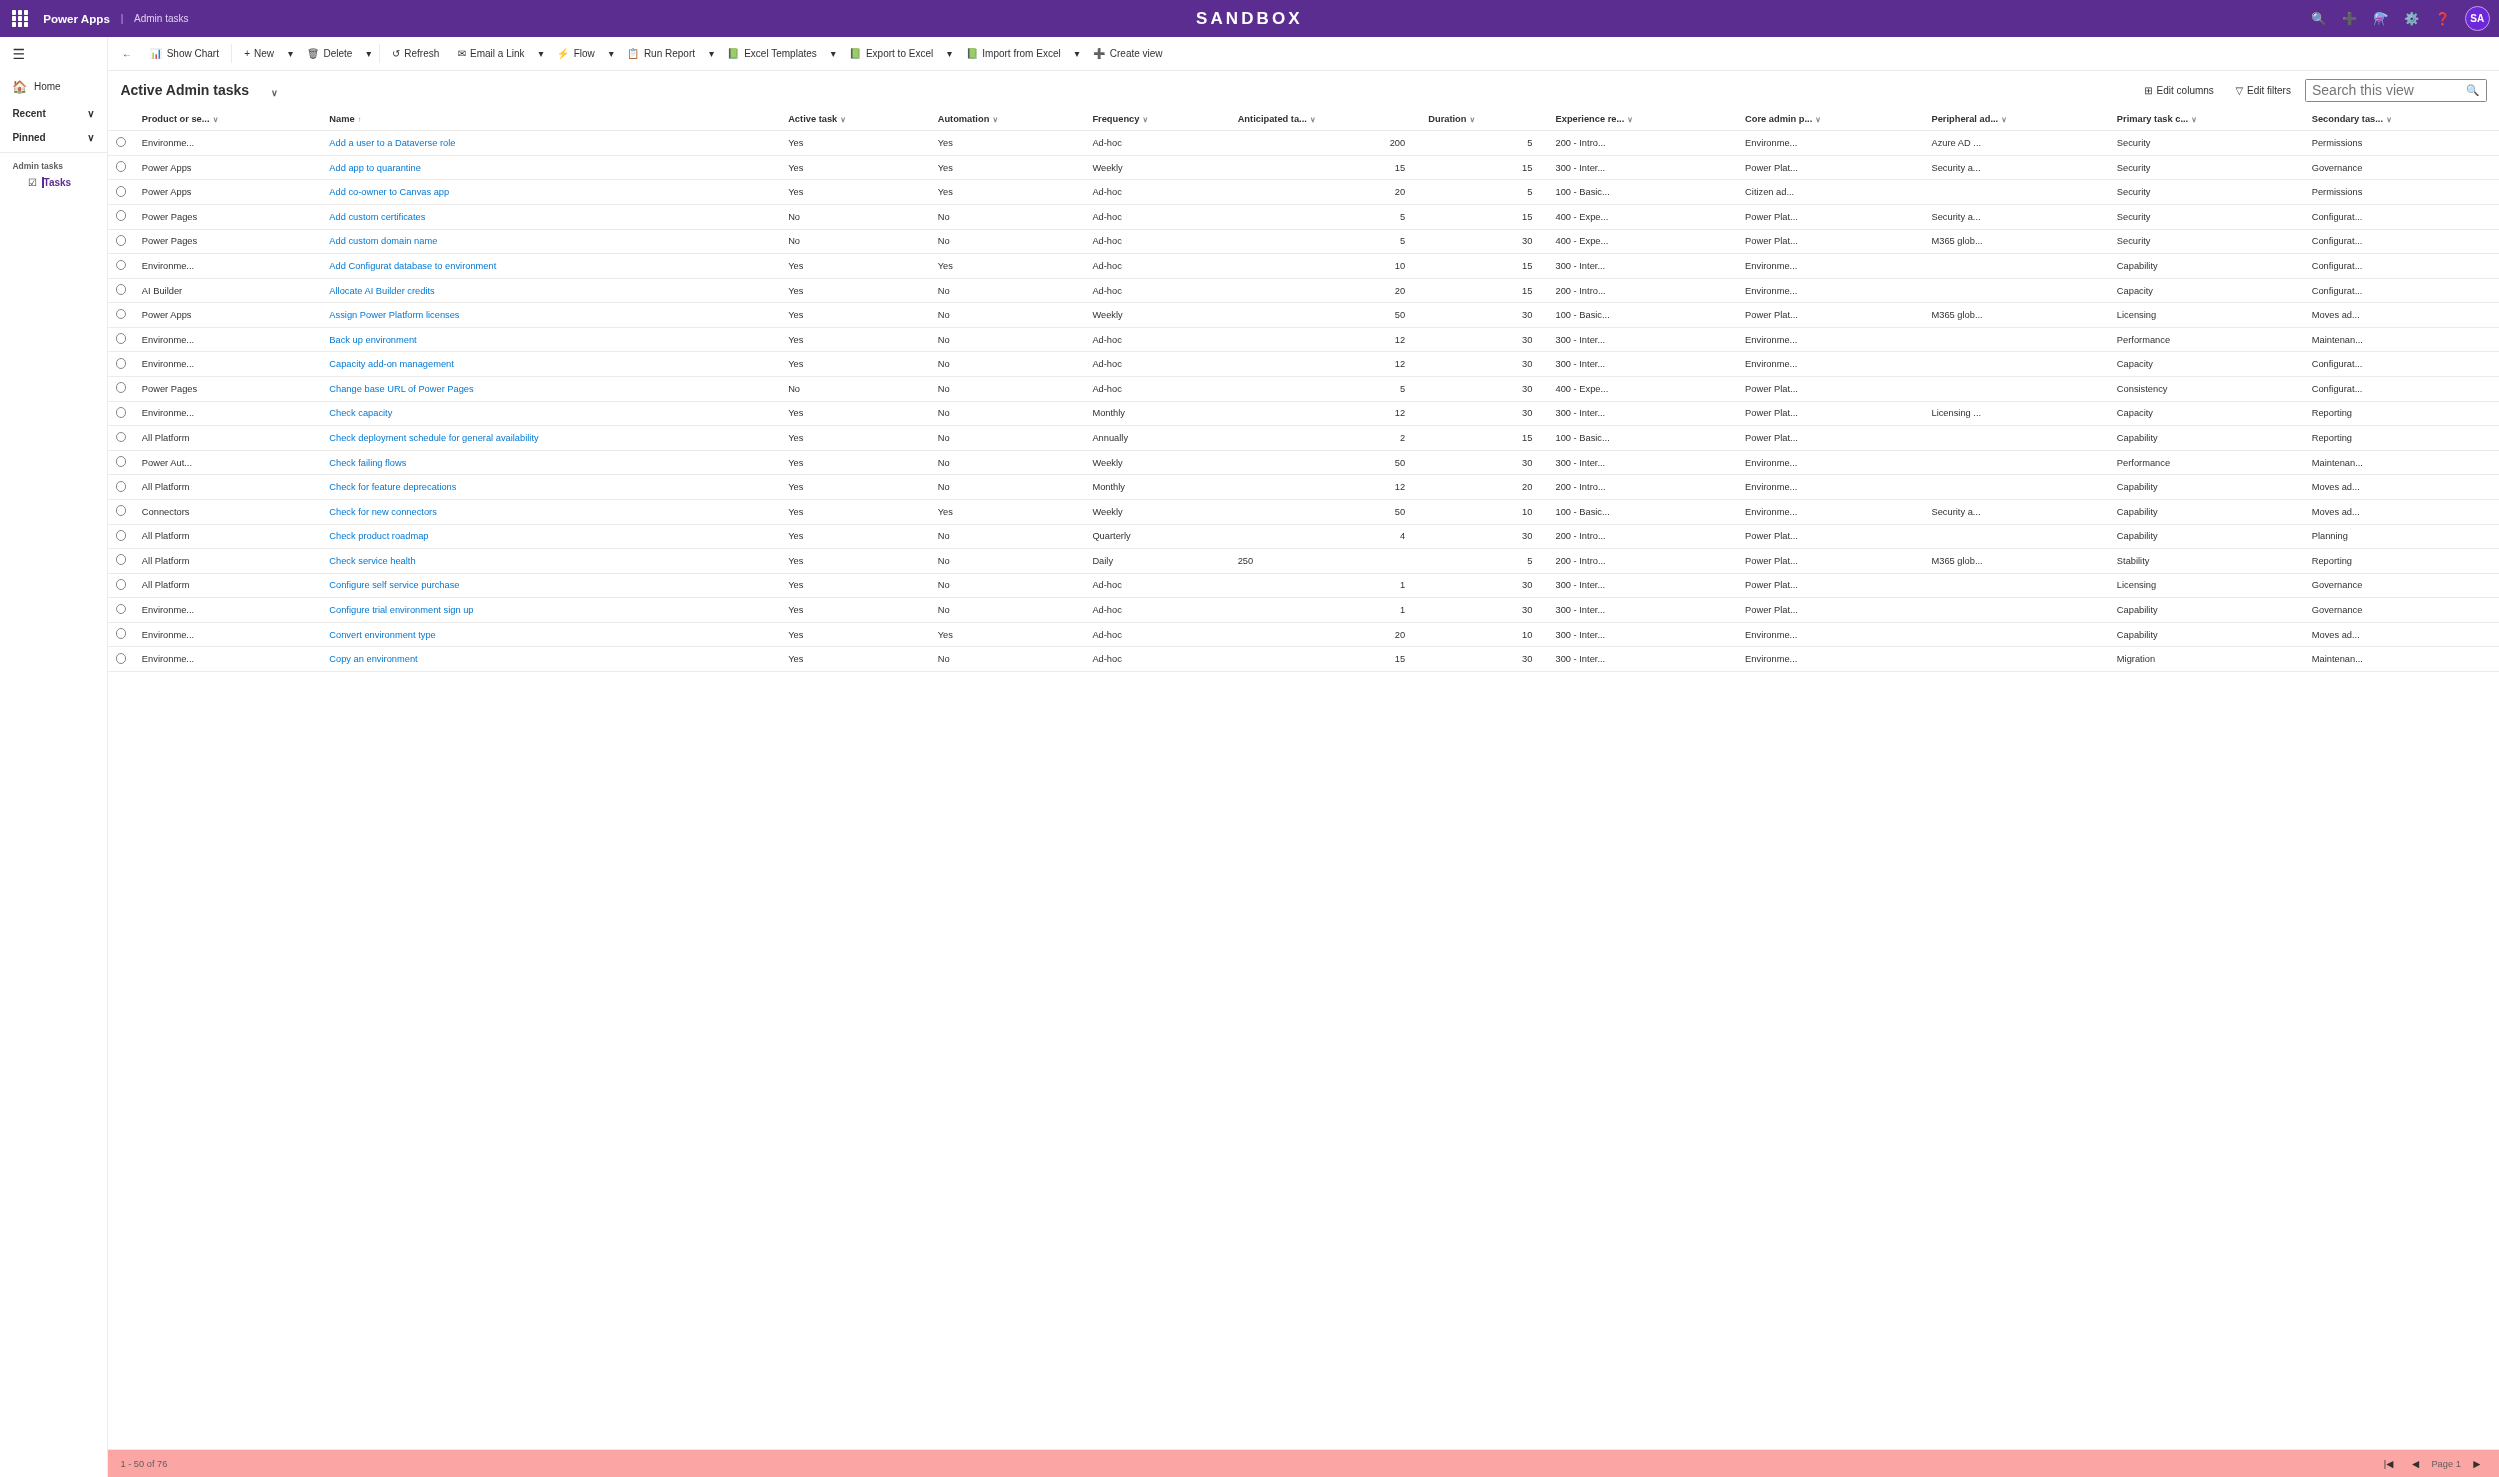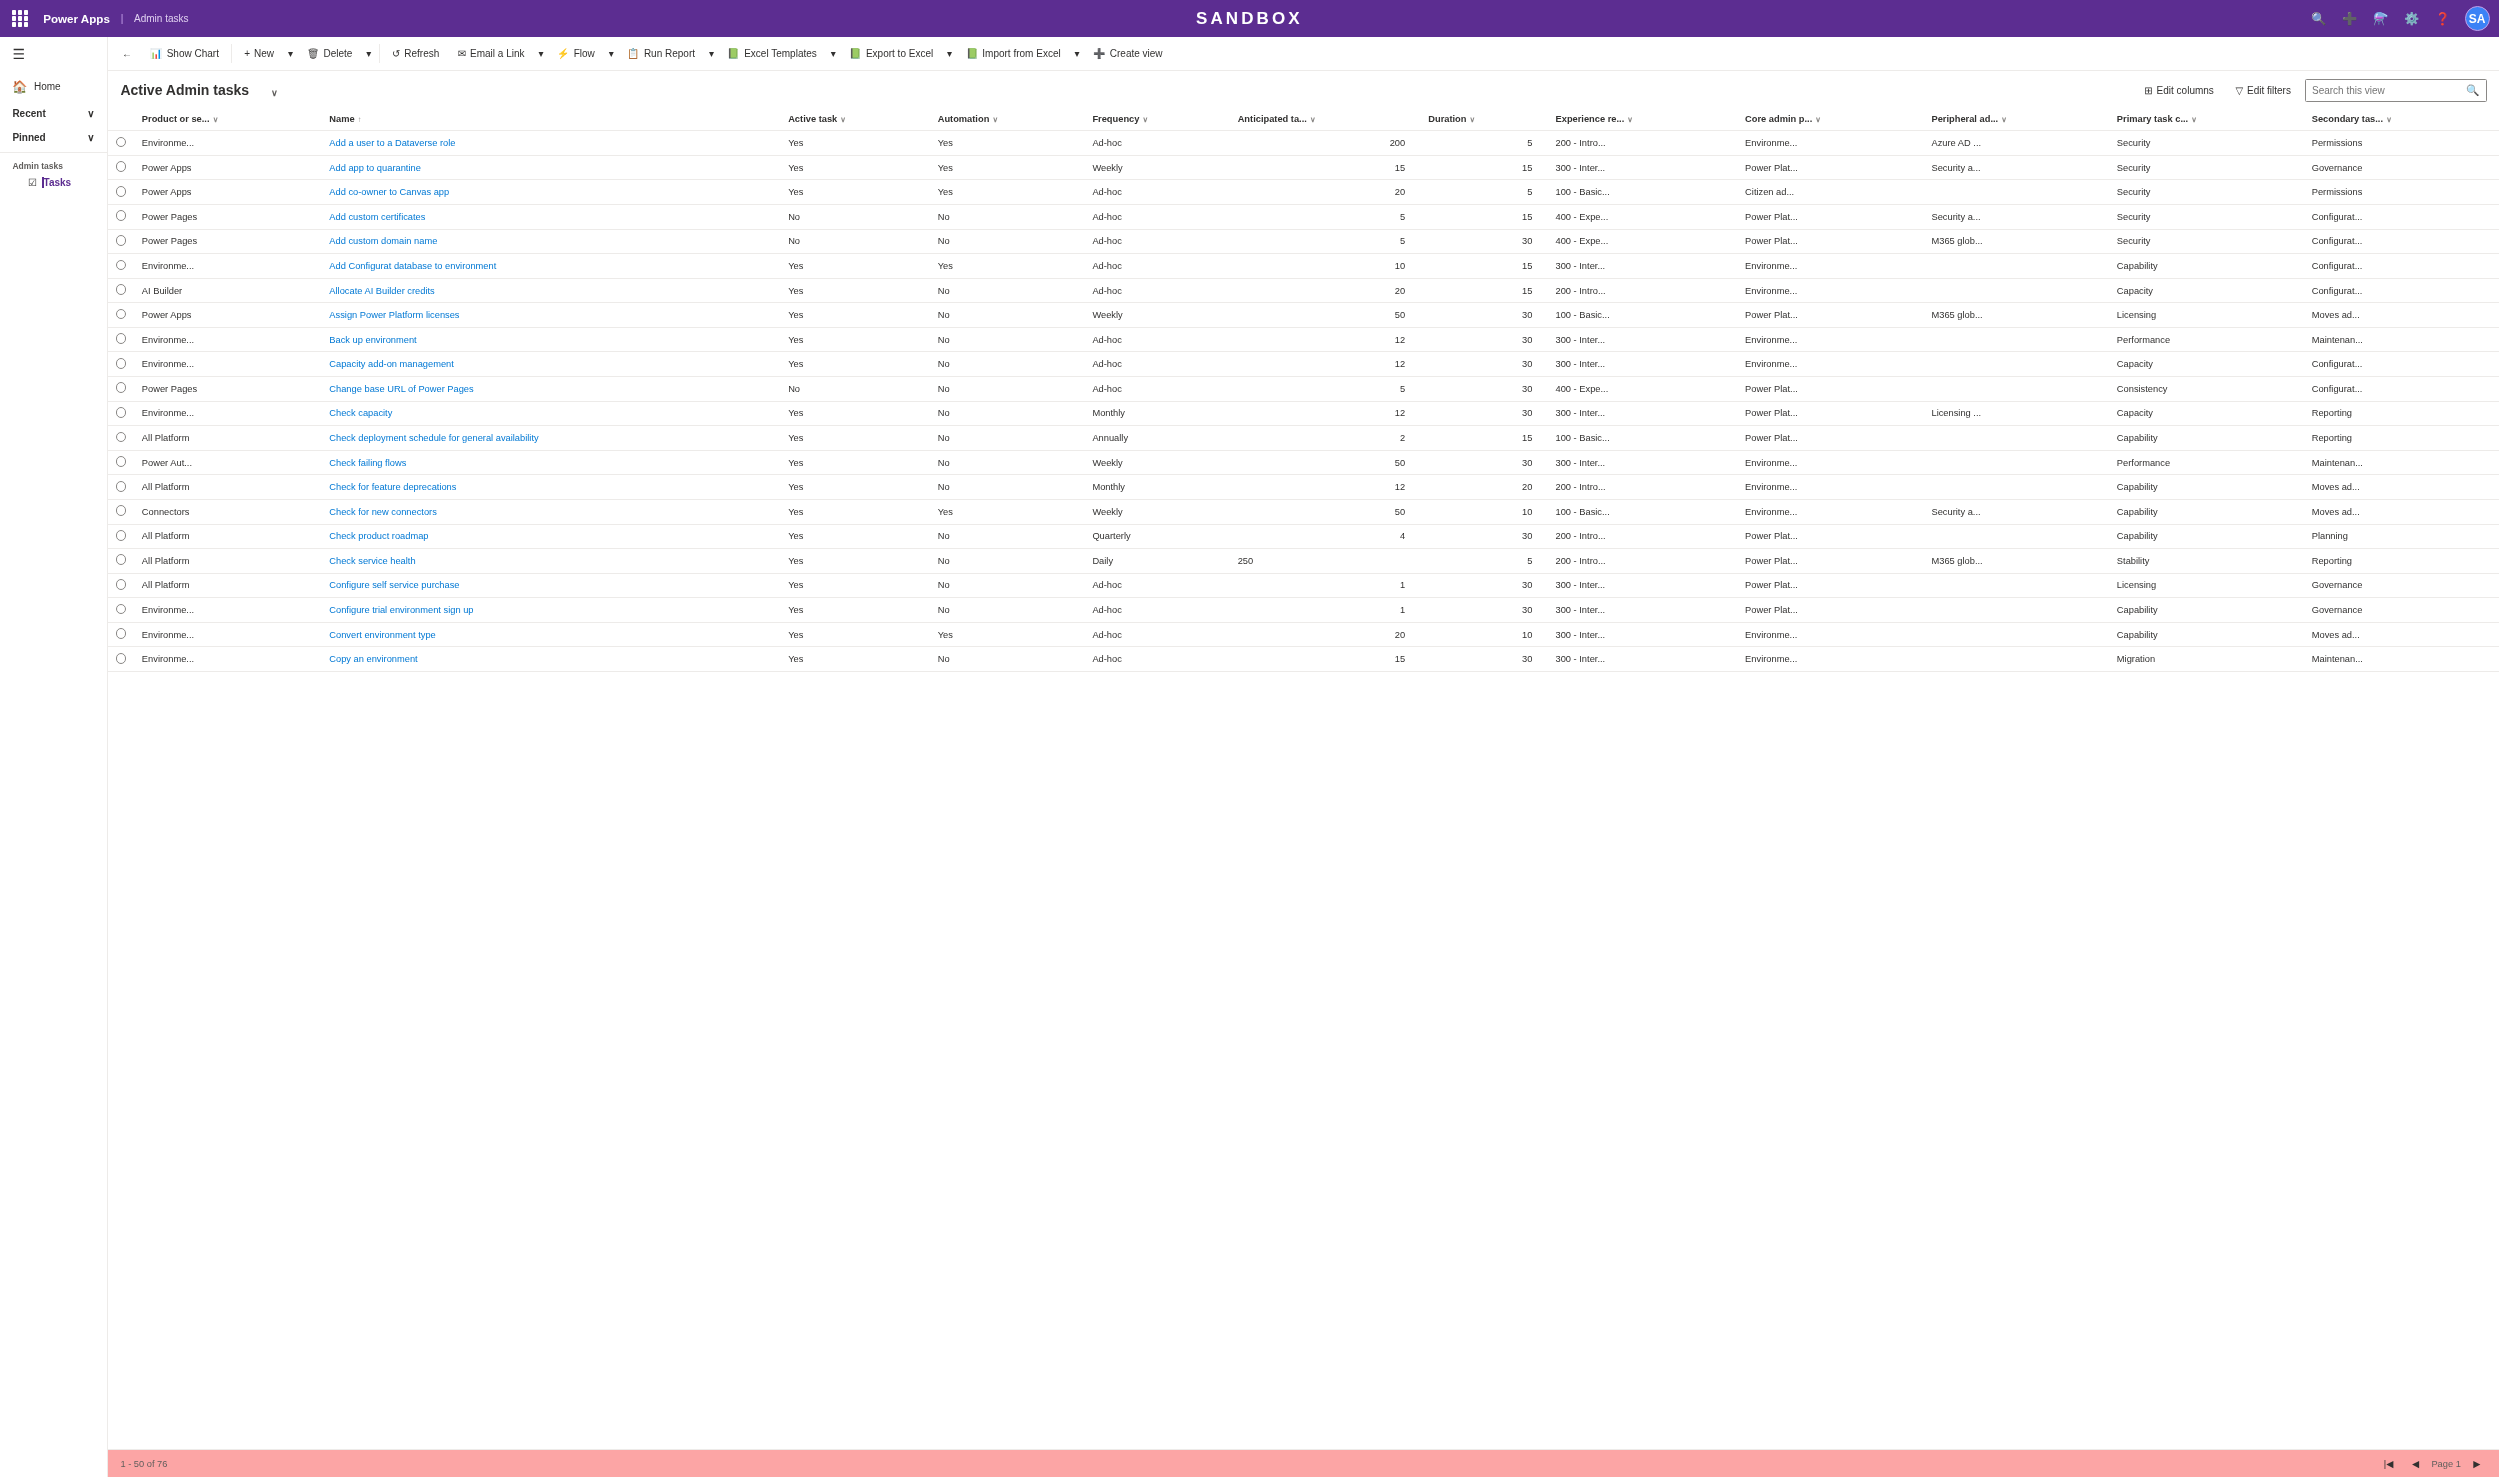--- a/index.html
+++ b/index.html
@@ -18,21 +18,21 @@
     .top-nav-left { display: flex; align-items: center; gap: 6.2px; }
     .waffle-icon { width: 21.6px; height: 21.6px; display: flex; align-items: center; justify-content: center; cursor: pointer; }
     .waffle-grid { display: grid; grid-template-columns: repeat(3,4.6px); gap: 1.5px; }
     .waffle-dot { width: 4.6px; height: 4.6px; background: white; border-radius: 0.8px; }
     .app-name { font-size: 11.6px; font-weight: 600; color: white; margin-left: 6.2px; }
     .breadcrumb-sep { color: #c4a0e8; margin: 0 4.6px; }
     .breadcrumb-page { font-size: 10px; color: #e0d0f0; }
     .top-nav-center { flex: 1; text-align: center; font-size: 17px; font-weight: 700; letter-spacing: 3.1px; color: white; }
     .top-nav-right { display: flex; align-items: center; gap: 12.4px; }
     .nav-icon { color: white; font-size: 12.4px; cursor: pointer; width: 18.5px; height: 18.5px; display: flex; align-items: center; justify-content: center; }
-    .avatar { width: 25px; height: 25px; border-radius: 50%; background: #3b82f6; border: 1.5px solid #c4a0e8; display: flex; align-items: center; justify-content: center; font-size: 12px; font-weight: 700; color: white; cursor: pointer; }
+    .avatar { width: 25px; height: 25px; border-radius: 50%; background: #6d28d9; border: 1.5px solid #c4a0e8; display: flex; align-items: center; justify-content: center; font-size: 10px; font-weight: 700; color: white; cursor: pointer; }
 
     
     .main-layout { display: flex; flex: 1; overflow: hidden; }
 
     
     .sidebar { width: 108px; background: white; border-right: 0.8px solid #edebe9; display: flex; flex-direction: column; flex-shrink: 0; overflow-y: auto; }
     .sidebar-hamburger { padding: 9.3px 12.4px; cursor: pointer; font-size: 14px; color: #323130; }
     .sidebar-item { display: flex; align-items: center; gap: 6.2px; padding: 7.7px 12.4px; cursor: pointer; color: #323130; font-size: 10px; }
     .sidebar-item-icon { font-size: 12.4px; width: 15.4px; text-align: center; }
     .sidebar-section { padding: 4.6px 12.4px 1.5px; font-size: 8.5px; color: #605e5c; font-weight: 600; }
@@ -50,21 +50,21 @@
     .cmd-separator { width: 0.8px; height: 18.5px; background: #edebe9; margin: 0 1.5px; }
     .cmd-dropdown { display: flex; align-items: center; gap: 1.5px; padding: 3.9px 3.1px; font-size: 10px; color: #323130; cursor: pointer; }
 
     
     .view-header { display: flex; align-items: center; justify-content: space-between; padding: 7.7px 12.4px 6.2px; background: white; flex-shrink: 0; }
     .view-title { font-size: 14px; font-weight: 600; color: #323130; display: flex; align-items: flex-end; gap: 22px; }
     .view-title-chevron { font-size: 9.3px; color: #605e5c; cursor: pointer; }
     .view-actions { display: flex; align-items: center; gap: 6.2px; }
     .view-action-btn { display: flex; align-items: center; gap: 3.9px; padding: 3.9px 7.7px; font-size: 10px; color: #323130; cursor: pointer; border-radius: 1.5px; }
     .search-box { display: flex; align-items: center; border: 0.8px solid #8a8886; border-radius: 1.5px; height: 23px; overflow: hidden; }
-    .search-input { border: none; outline: none; padding: 0 6.2px; font-size: 10px; width: 154px; color: #605e5c; }
+    .search-input { border: none; outline: none; padding: 0 6.2px; font-size: 14px; width: 154px; color: #605e5c; }
     .search-icon-btn { padding: 0 6.2px; background: white; border: none; cursor: pointer; color: #605e5c; font-size: 10.8px; }
 
     
     .table-container { flex: 1; overflow-y: auto; overflow-x: auto; }
     table { width: 100%; border-collapse: collapse; }
     thead { position: sticky; top: 0; z-index: 10; background: white; }
     th { padding: 6.2px 7.7px; text-align: left; font-size: 9.3px; font-weight: 600; color: #323130; border-bottom: 1.5px solid #edebe9; white-space: nowrap; cursor: pointer; background: white; }
     .th-inner { display: flex; align-items: center; gap: 3.1px; }
     .sort-icon { font-size: 7.7px; color: #8a8886; }
     td { padding: 5.4px 7.7px; font-size: 9.3px; color: #323130; border-bottom: 0.8px solid #edebe9; white-space: nowrap; }

